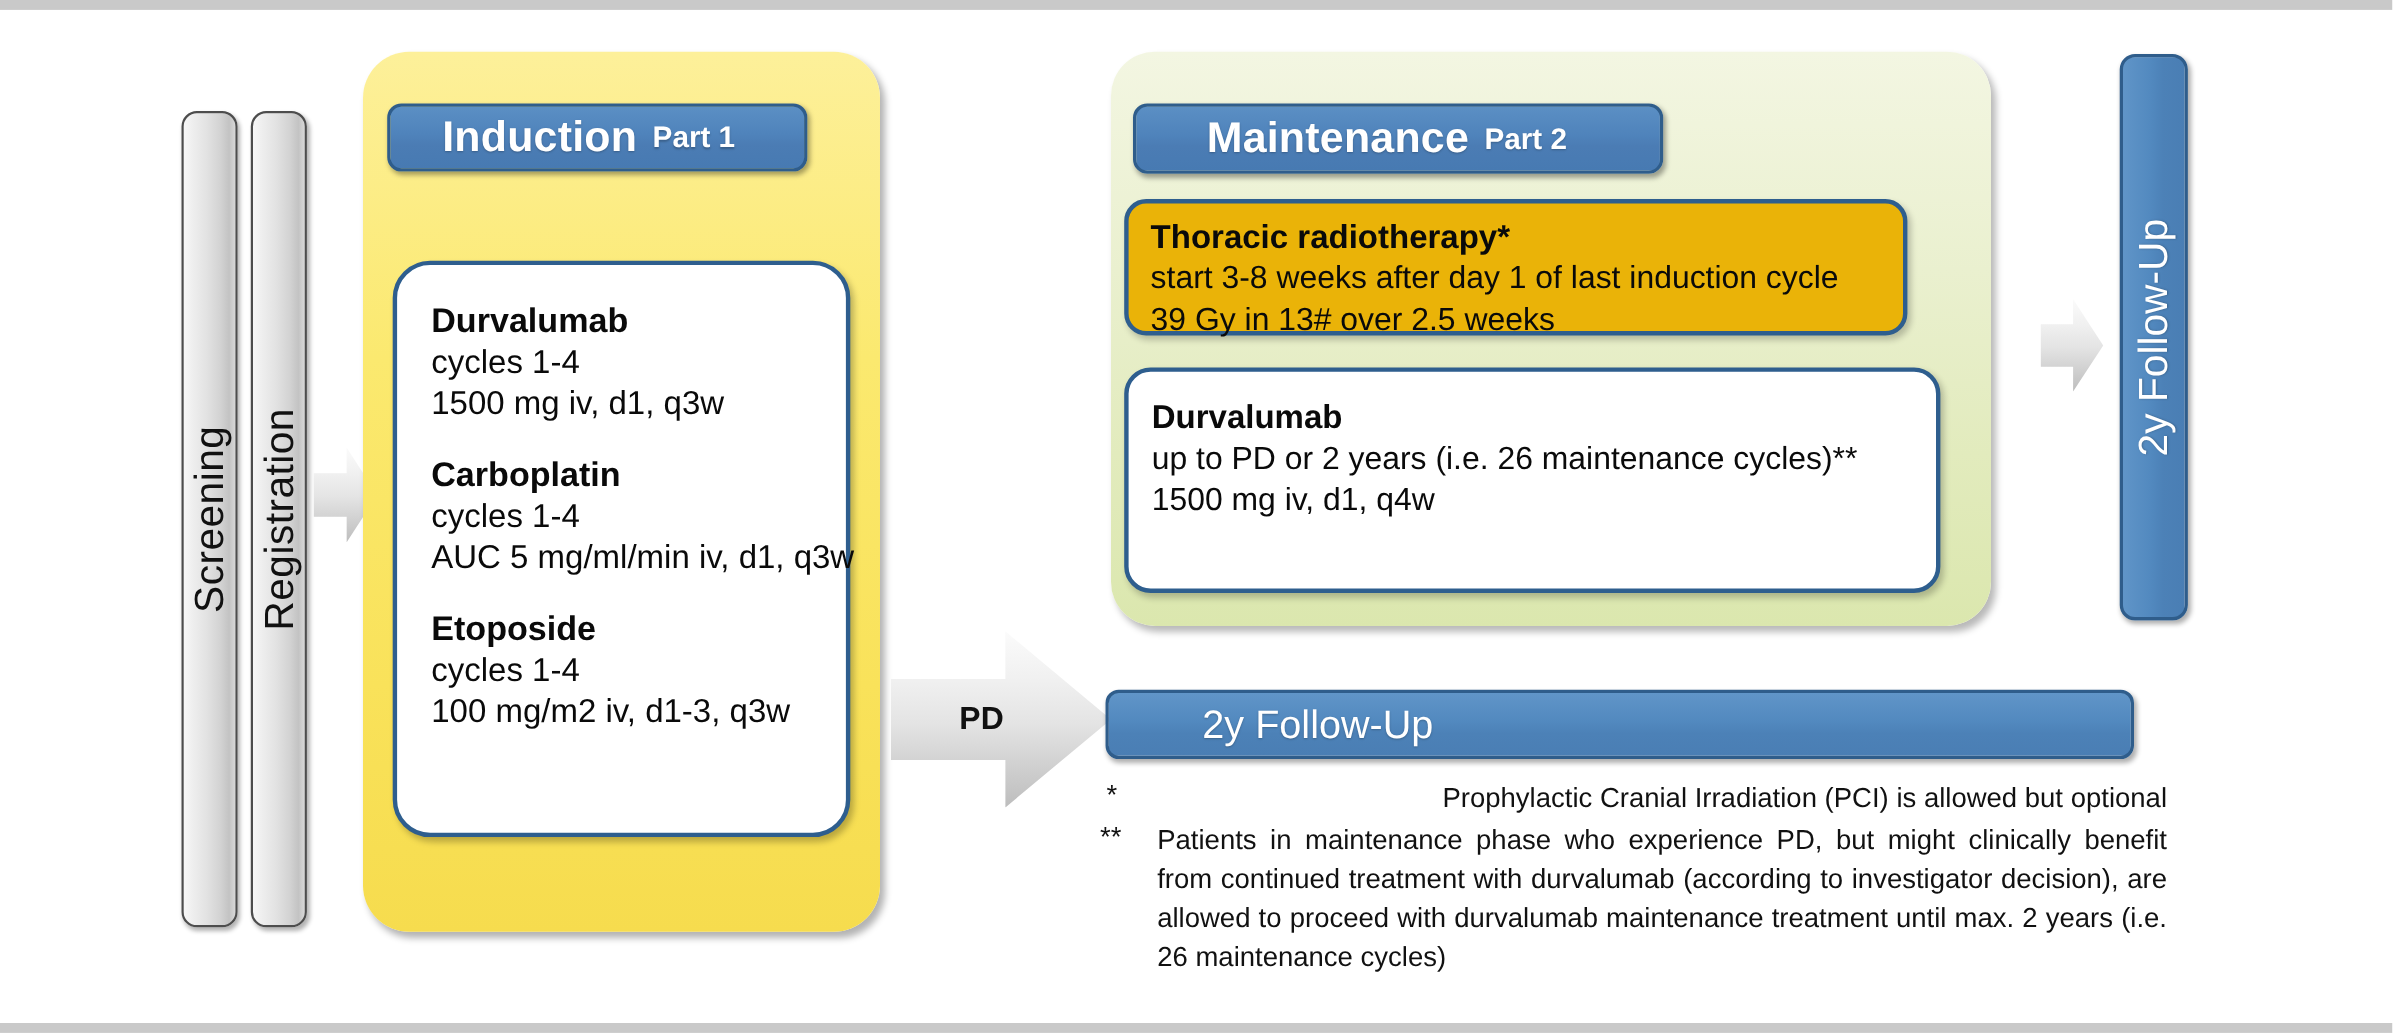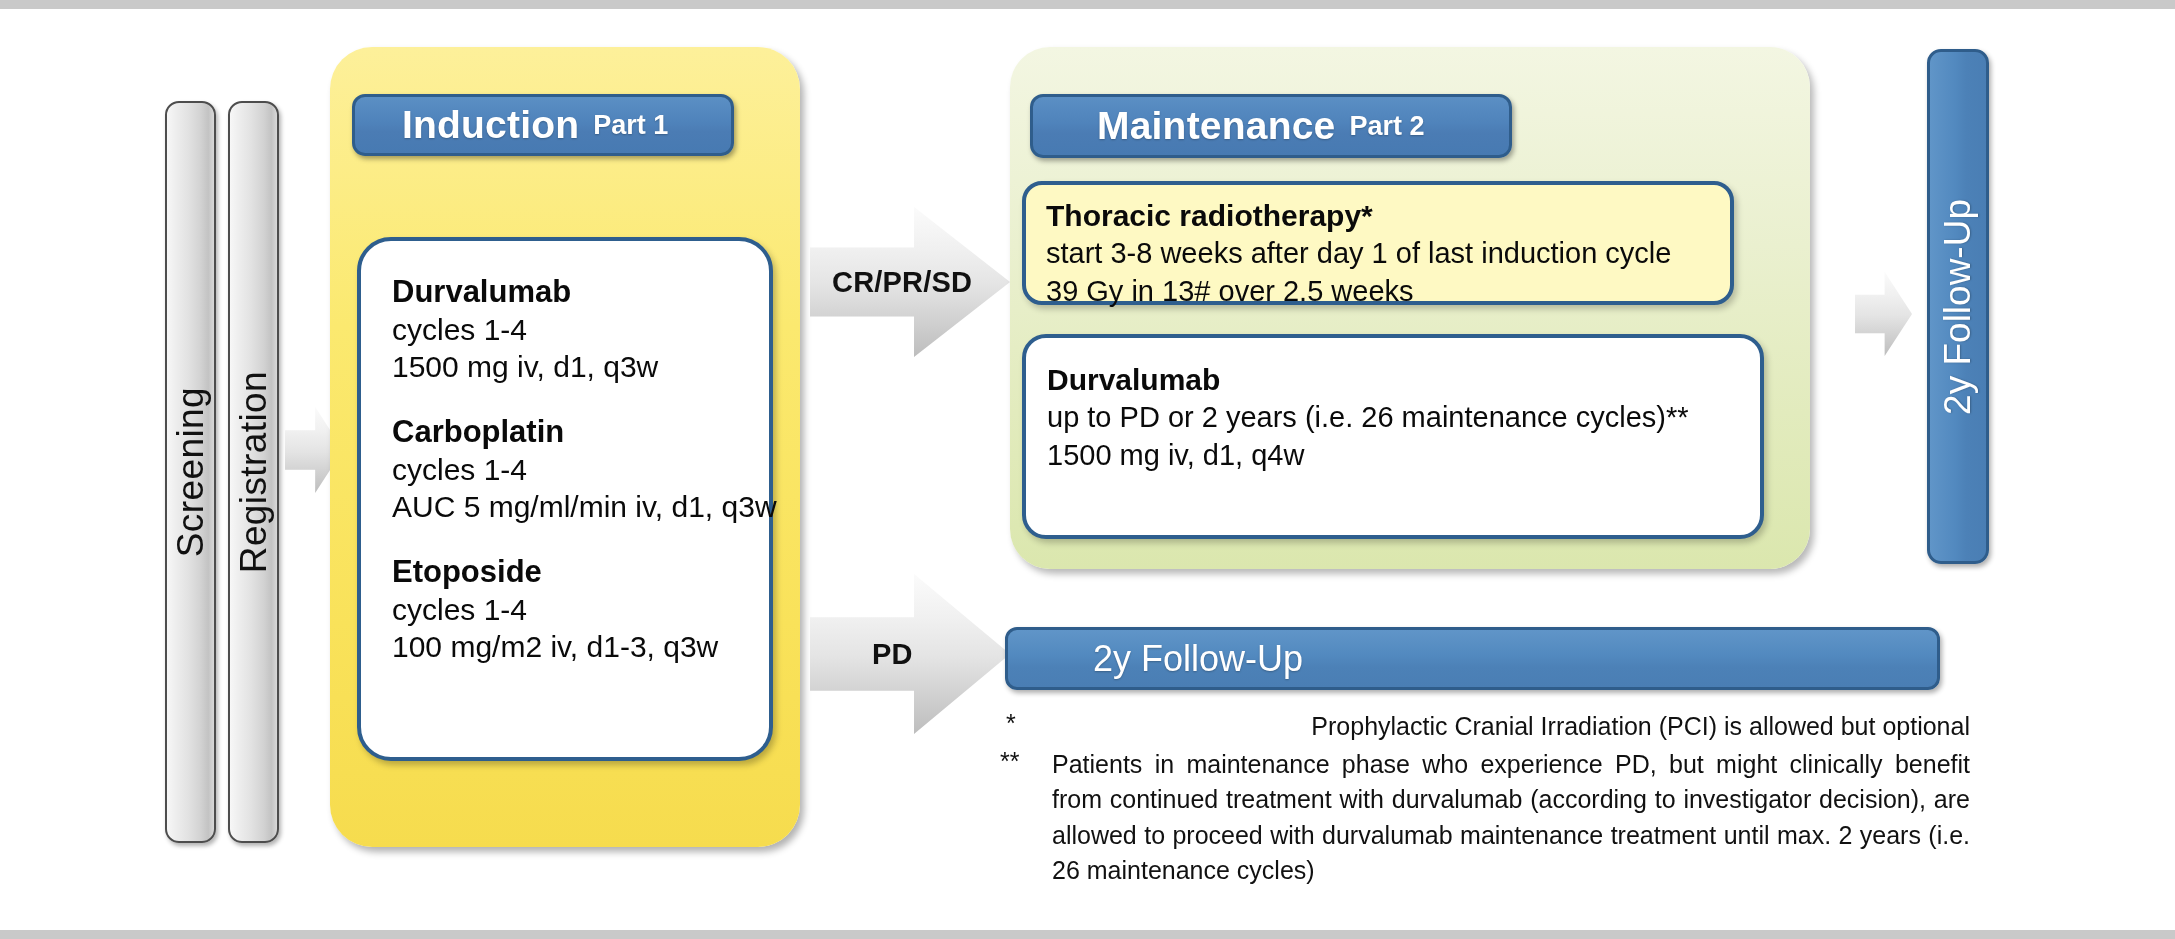--- a/index.html
+++ b/index.html
@@ -128,21 +128,21 @@
     text-shadow: 0 1px 2px rgba(0,0,0,0.25);
   }
   #induction-title-pill { left: 352px; top: 85px; width: 382px; height: 62px; padding-left: 47px; }
   #maintenance-title-pill { left: 1030px; top: 85px; width: 482px; height: 64px; padding-left: 64px; }
 
   
   #radiotherapy-box {
     position: absolute;
     left: 1022px; top: 172px;
     width: 712px; height: 124px;
-    background: #fef9c3;
+    background: #eab308;
     border: 4px solid #2e5e8e;
     border-radius: 20px;
     box-sizing: border-box;
     box-shadow: 3px 4px 6px rgba(0,0,0,0.22);
     padding: 11px 0 0 20px;
   }
 
   
   #maintenance-drug-box {
     position: absolute;
@@ -285,23 +285,20 @@
       </div>
 
     </div>
   </div>
 
   <div class="blue-pill" id="induction-title-pill">
     <span class="pill-main">Induction</span>
     <span class="pill-sub">Part 1</span>
   </div>
 
-  <div class="arrow" id="arrow-cr-pr-sd">
-    <span class="arrow-label">CR/PR/SD</span>
-  </div>
 
   <div class="arrow" id="arrow-pd">
     <span class="arrow-label">PD</span>
   </div>
 
   <div id="maintenance-panel"></div>
 
   <div id="radiotherapy-box">
     <div class="cond-name">Thoracic radiotherapy*</div>
     <div class="cond-line">start 3-8 weeks after day 1 of last induction  cycle</div>

